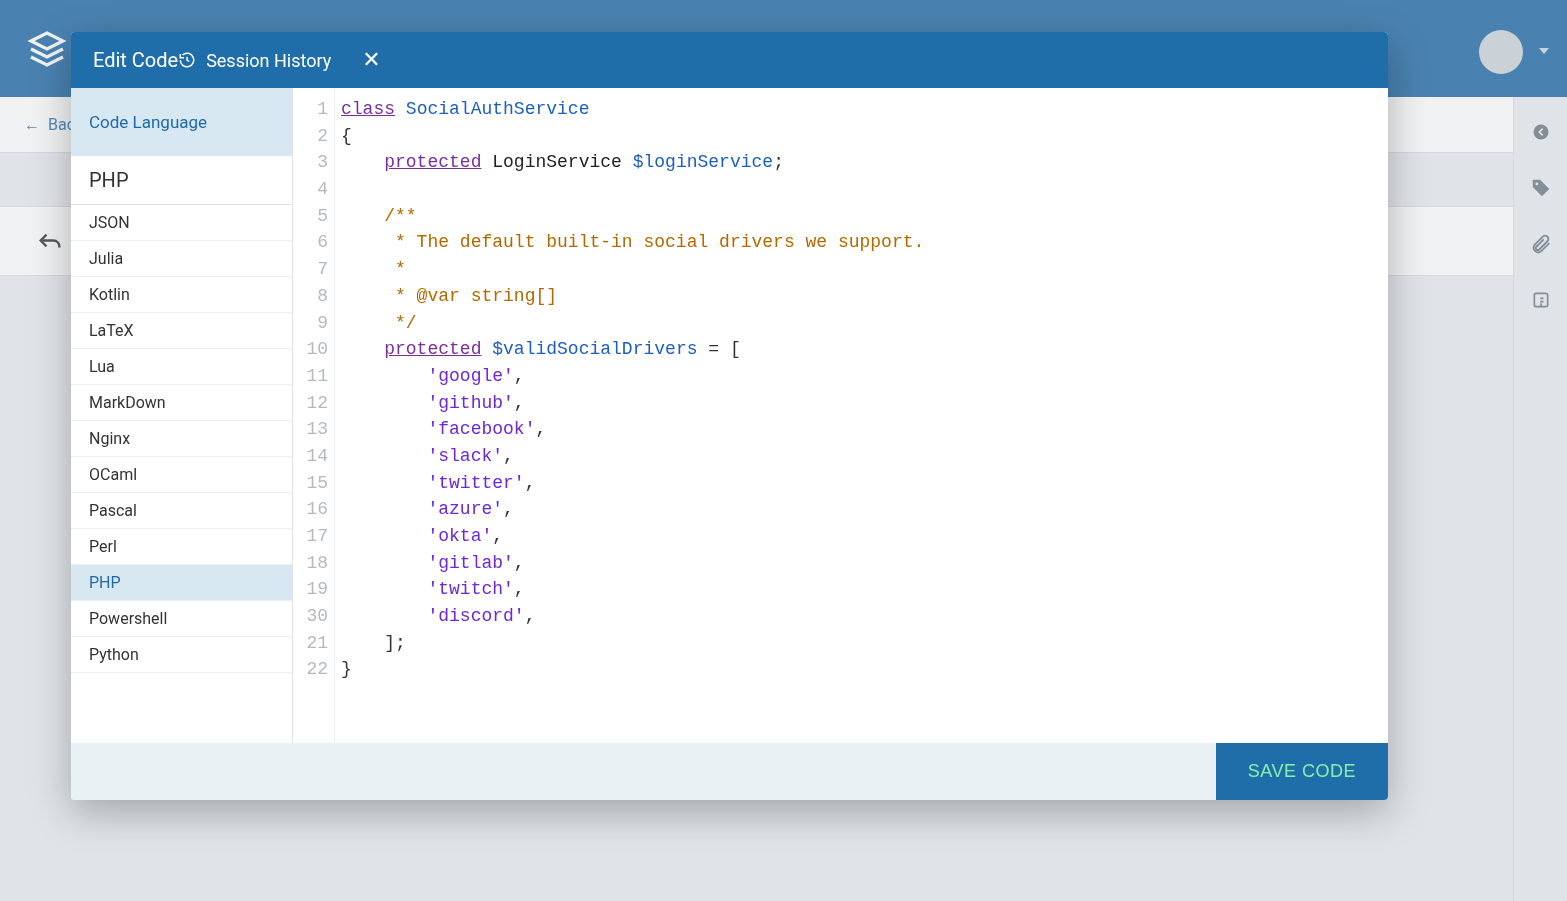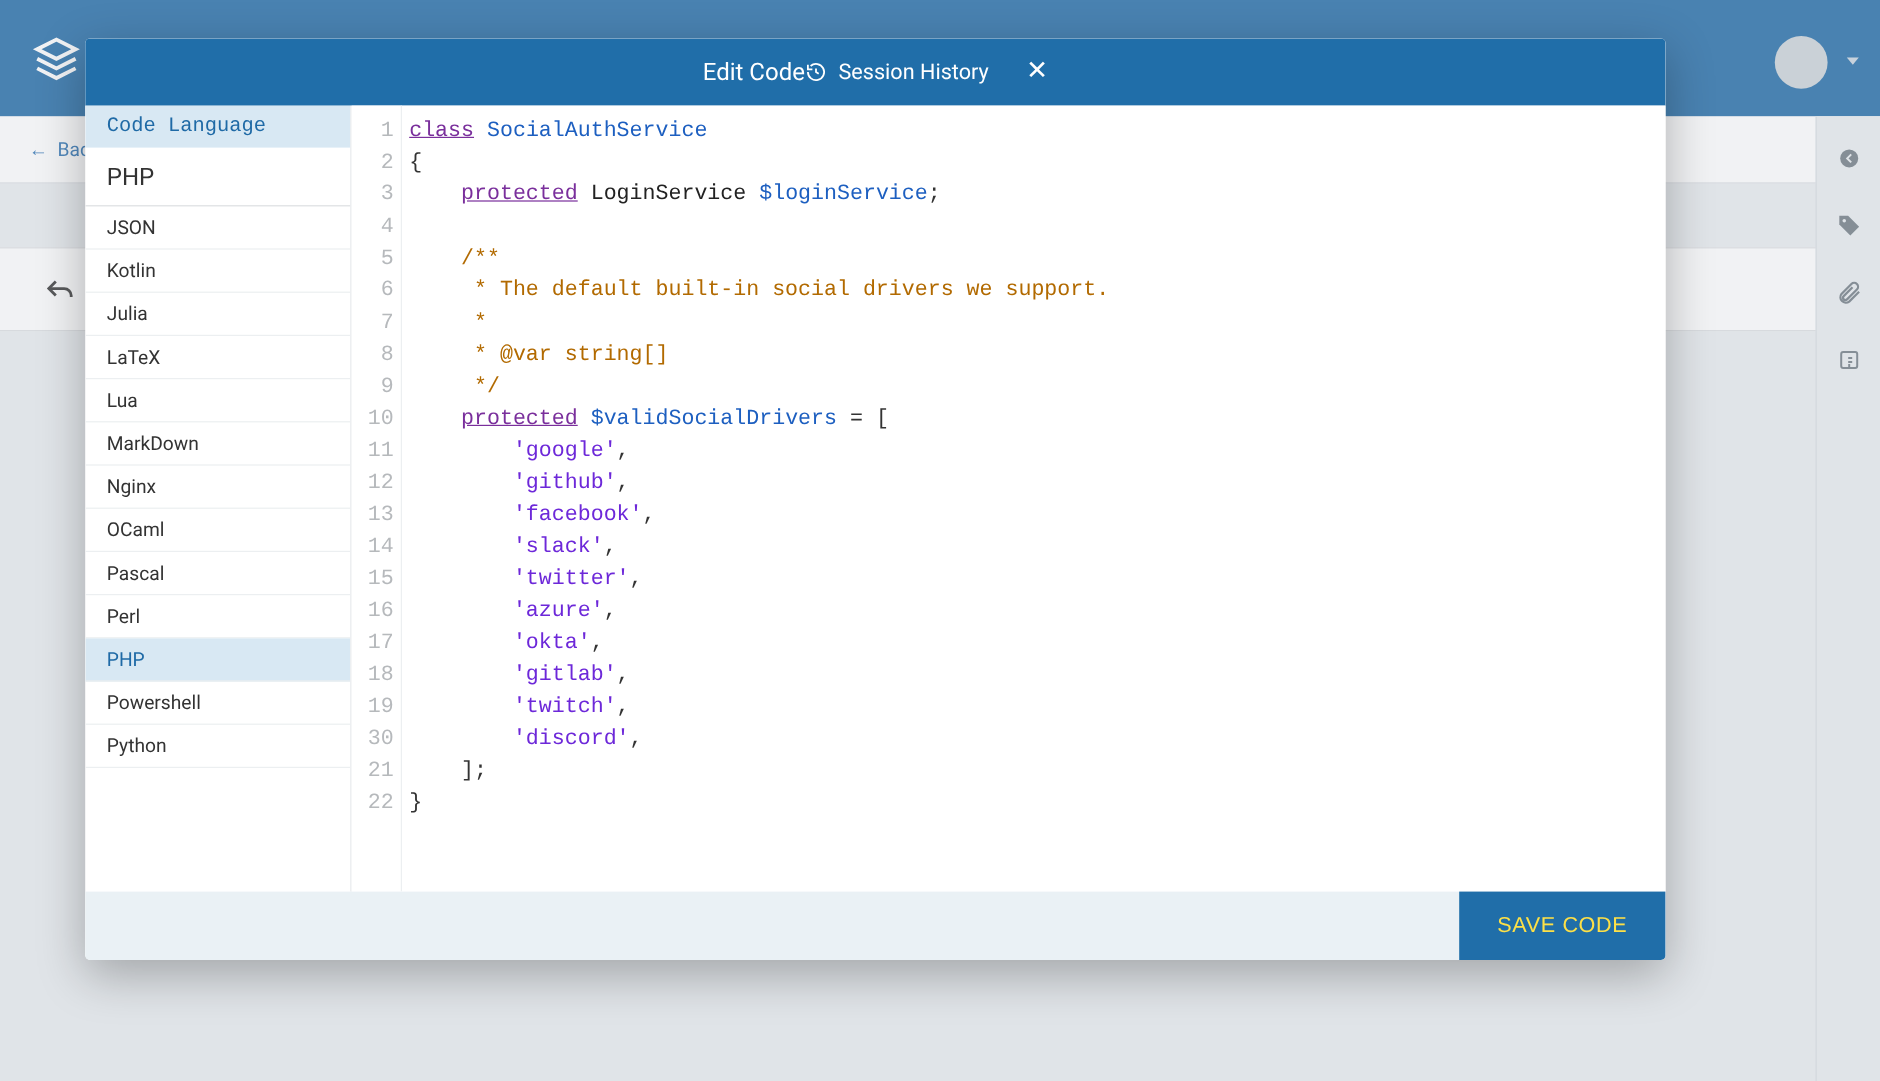--- a/index.html
+++ b/index.html
@@ -101,21 +101,21 @@
   flex-direction: column;
   overflow: hidden;
 }
 .modal-header {
   height: 56px;
   background: #206ea9;
   color: #fff;
   display: flex;
   align-items: center;
   padding: 0 22px;
-  justify-content: center;
+  justify-content: flex-start;
 }
 .modal-title { font-size: 20px; font-weight: 400; }
 .header-right { display: flex; align-items: center; gap: 31px; }
 .session-history { display: flex; align-items: center; gap: 10px; font-size: 18px; cursor: pointer; }
 .close-btn { cursor: pointer; font-size: 22px; line-height: 1; }
 
 .modal-body {
   flex: 1;
   display: flex;
   min-height: 0;
@@ -125,23 +125,22 @@
 .lang-sidebar {
   width: 222px;
   border-right: 1px solid #e1e5e8;
   display: flex;
   flex-direction: column;
   overflow: hidden;
 }
 .lang-header {
   background: #d8e8f3;
   color: #1f6aa6;
-  padding: 8px 18px;
+  padding: 24px 18px;
   font-size: 17px;
-  font-family: Liberation Mono, monospace;
 }
 .lang-current {
   padding: 12px 18px;
   font-size: 20px;
   color: #333;
   border-bottom: 1px solid #dcdfe2;
 }
 .lang-list {
   flex: 1;
   overflow-y: auto;
@@ -194,21 +193,21 @@
 
 
 .modal-footer {
   height: 57px;
   background: #eaf1f5;
   display: flex;
   justify-content: flex-end;
 }
 .save-btn {
   background: #206ea9;
-  color: #fde047;
+  color: #86efac;
   border: none;
   padding: 0 32px;
   font-size: 18px;
   letter-spacing: 0.5px;
   cursor: pointer;
   height: 100%;
 }
 
 
 .lang-list::-webkit-scrollbar { width: 8px; }
@@ -290,22 +289,22 @@
       </div>
     </div>
   </div>
 
   <div class="modal-body">
     <div class="lang-sidebar">
       <div class="lang-header">Code Language</div>
       <div class="lang-current">PHP</div>
       <div class="lang-list" id="lang-list">
           <div class="lang-item">JSON</div>
+          <div class="lang-item">Julia</div>
           <div class="lang-item">Kotlin</div>
-          <div class="lang-item">Julia</div>
           <div class="lang-item">LaTeX</div>
           <div class="lang-item">Lua</div>
           <div class="lang-item">MarkDown</div>
           <div class="lang-item">Nginx</div>
           <div class="lang-item">OCaml</div>
           <div class="lang-item">Pascal</div>
           <div class="lang-item">Perl</div>
           <div class="lang-item selected">PHP</div>
           <div class="lang-item">Powershell</div>
           <div class="lang-item">Python</div>

